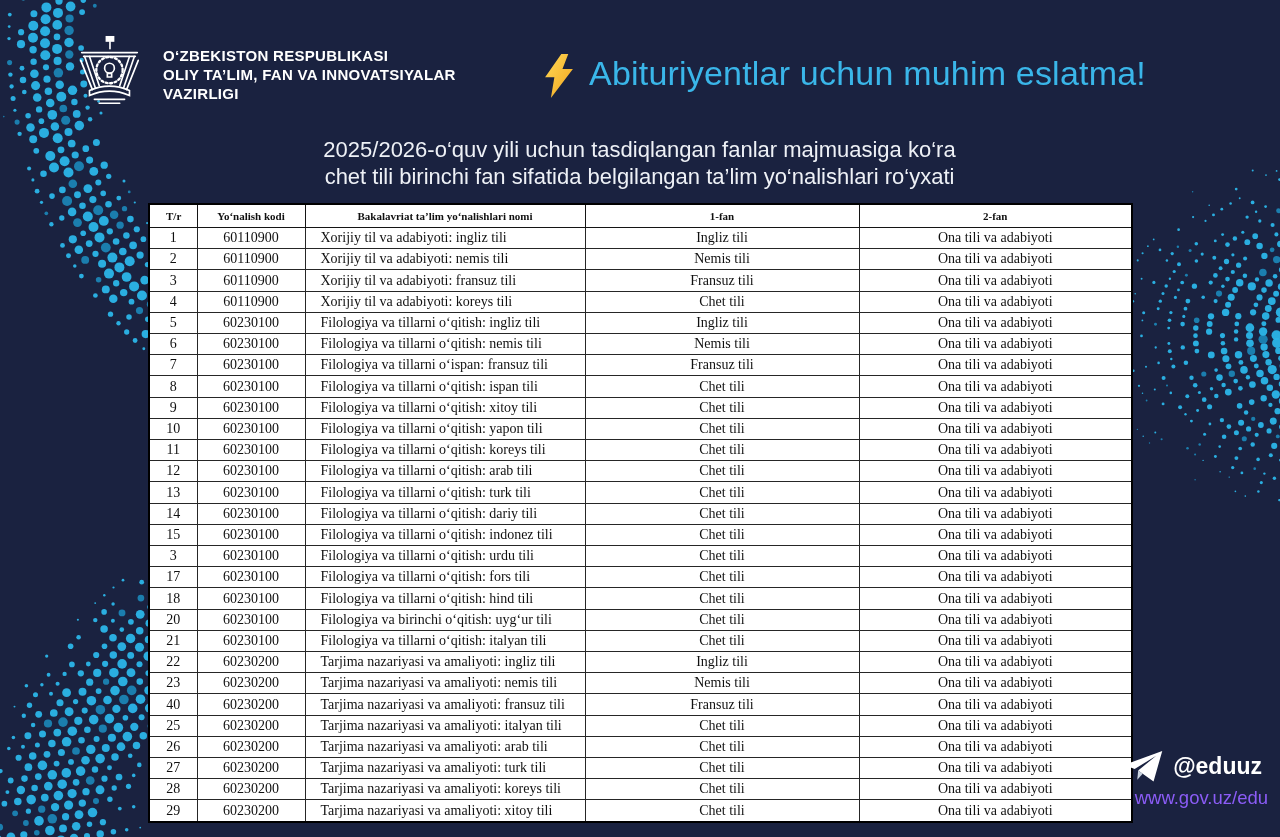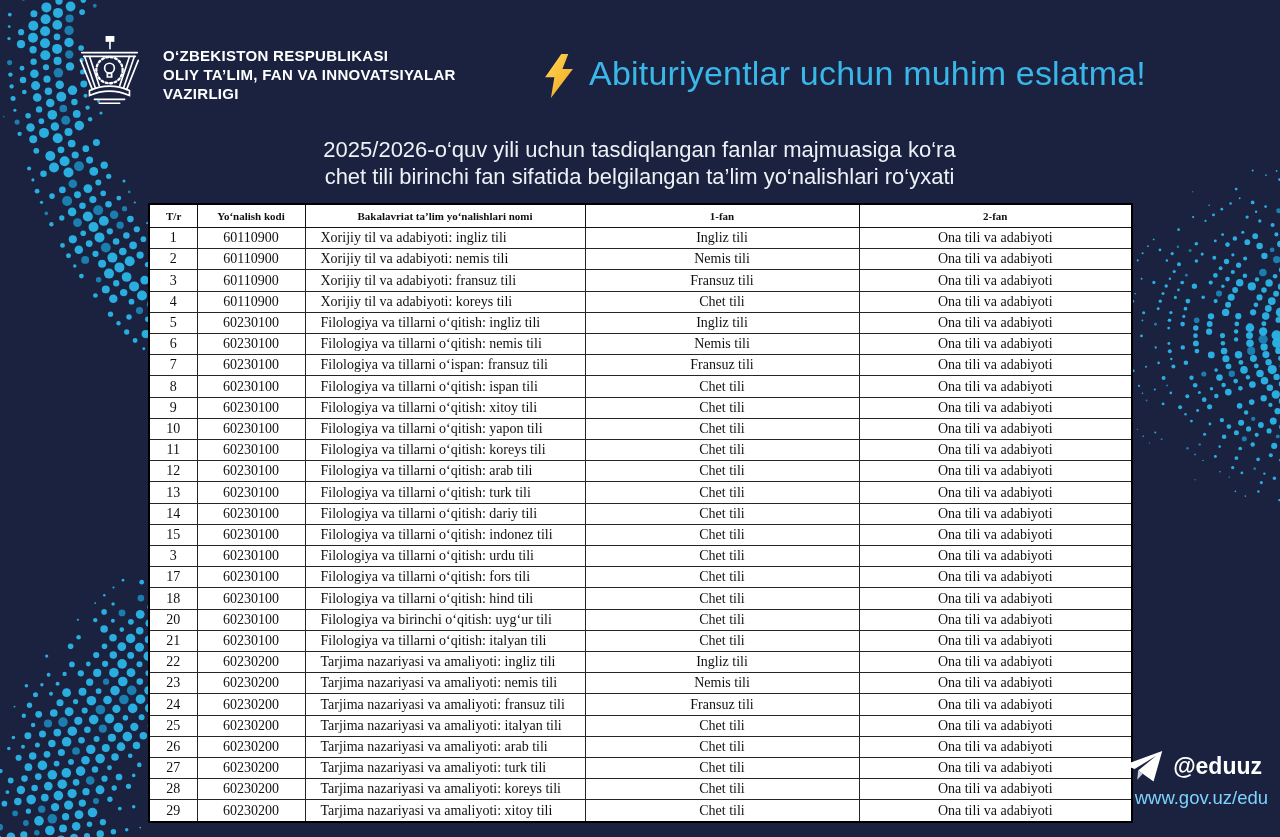--- a/index.html
+++ b/index.html
@@ -27,21 +27,21 @@
   table.programs th{border:1px solid #141414;font-size:11px;font-weight:bold;
                     height:22px;padding:0 16px;text-align:center;}
   table.programs td{border:1px solid #262626;font-size:14px;padding:0 6px;
                     text-align:center;white-space:nowrap;overflow:hidden;}
   table.programs td.c2{text-align:left;padding-left:15px;}
 
   
   .footer-handle{position:absolute;top:750px;right:18px;display:flex;align-items:center;
                  gap:10px;color:#ffffff;font-size:23px;font-weight:bold;}
   .plane{width:40px;height:33px;}
-  .footer-site{position:absolute;top:787px;right:12px;color:#7dd3fc;font-size:18.5px;}
+  .footer-site{position:absolute;top:787px;right:12px;color:#8b5cf6;font-size:18.5px;}
 </style>
 </head>
 <body>
 
 <div id="poster">
 
   <svg id="bg-dots" viewBox="0 0 1280 837" xmlns="http://www.w3.org/2000/svg">
       <g>
         <circle cx="406.3" cy="376.2" r="1.05" fill="#2bb6e9" opacity="0.95"></circle>
         <circle cx="382.4" cy="373.6" r="1.87" fill="#1b84b4" opacity="0.95"></circle>
@@ -1149,21 +1149,21 @@
             <td class="c4">Ona tili va adabiyoti</td>
           </tr>
           <tr>
             <td class="c0">23</td>
             <td class="c1">60230200</td>
             <td class="c2">Tarjima nazariyasi va amaliyoti: nemis tili</td>
             <td class="c3">Nemis tili</td>
             <td class="c4">Ona tili va adabiyoti</td>
           </tr>
           <tr>
-            <td class="c0">24</td>
+            <td class="c0">40</td>
             <td class="c1">60230200</td>
             <td class="c2">Tarjima nazariyasi va amaliyoti: fransuz tili</td>
             <td class="c3">Fransuz tili</td>
             <td class="c4">Ona tili va adabiyoti</td>
           </tr>
           <tr>
             <td class="c0">25</td>
             <td class="c1">60230200</td>
             <td class="c2">Tarjima nazariyasi va amaliyoti: italyan tili</td>
             <td class="c3">Chet tili</td>

